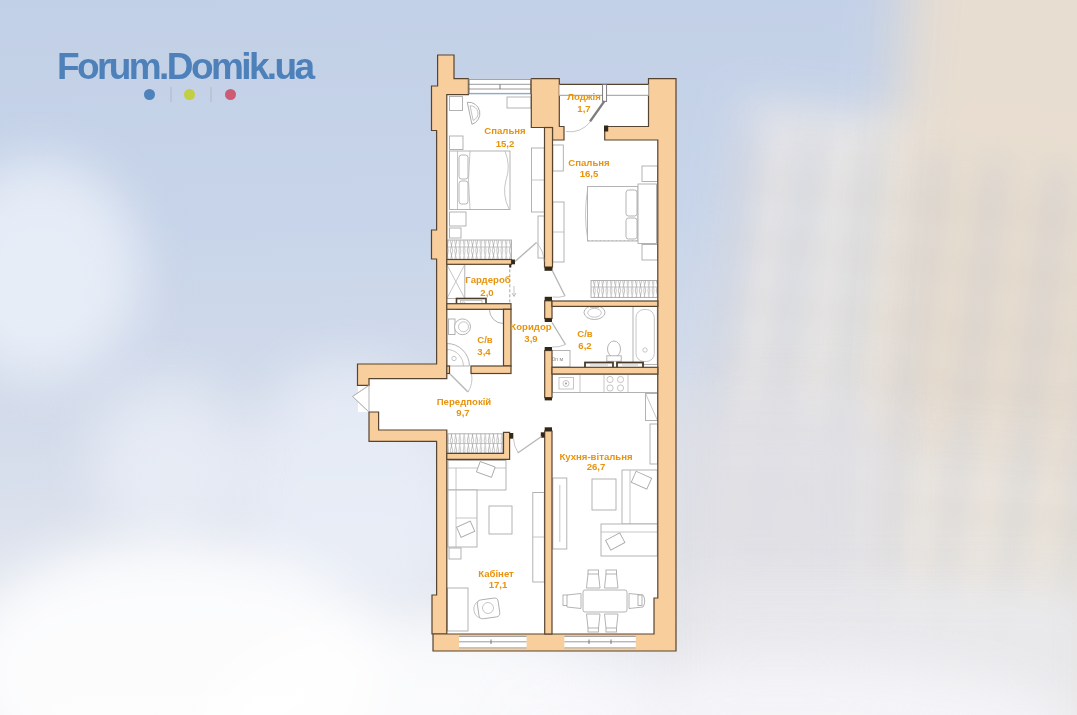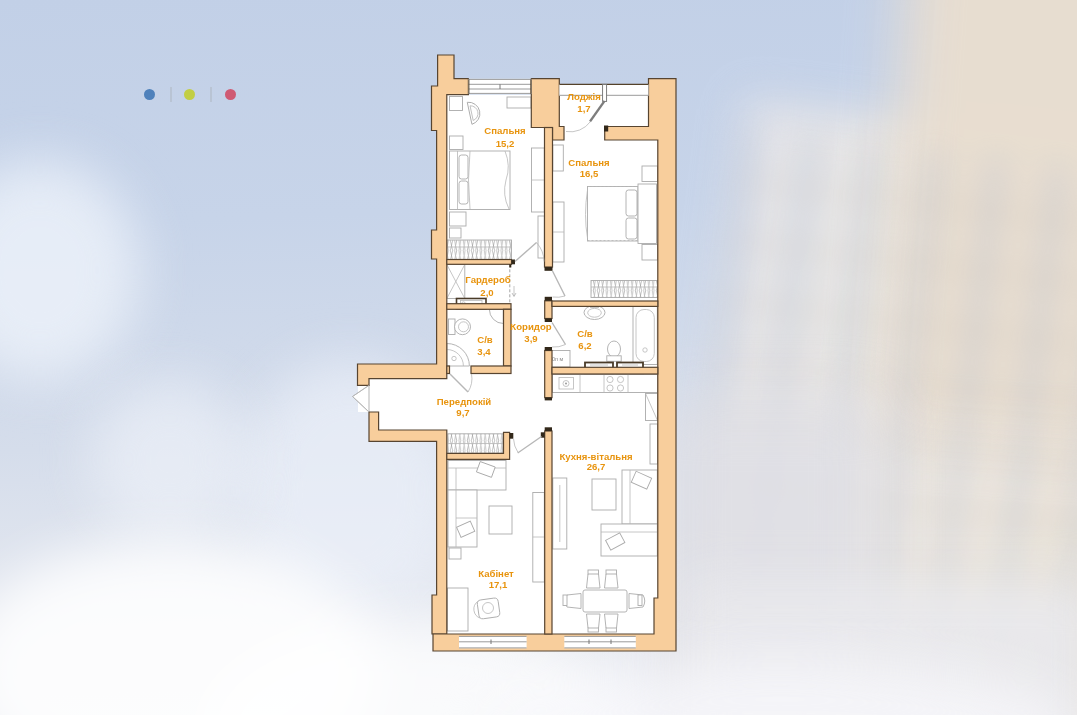--- a/index.html
+++ b/index.html
@@ -318,18 +318,19 @@
       <text class="lbl" x="585" y="349">6,2</text>
       <text class="lbl" x="464" y="405">Передпокій</text>
       <text class="lbl" x="463" y="416">9,7</text>
       <text class="lbl" x="596" y="460">Кухня-вітальня</text>
       <text class="lbl" x="596" y="470">26,7</text>
       <text class="lbl" x="496" y="577">Кабінет</text>
       <text class="lbl" x="498" y="588">17,1</text>
     </g>
   </svg>
 
+  <div id="logo">Forum.Domik.ua</div>
   <div class="dot" style="left:144px;background:#4f81bb"></div>
   <div class="dot" style="left:184px;background:#c2ce44"></div>
   <div class="dot" style="left:225px;background:#cf5a73"></div>
   <div class="bar" style="left:170px"></div>
   <div class="bar" style="left:210px"></div>
 </div>
 
 </body></html>

